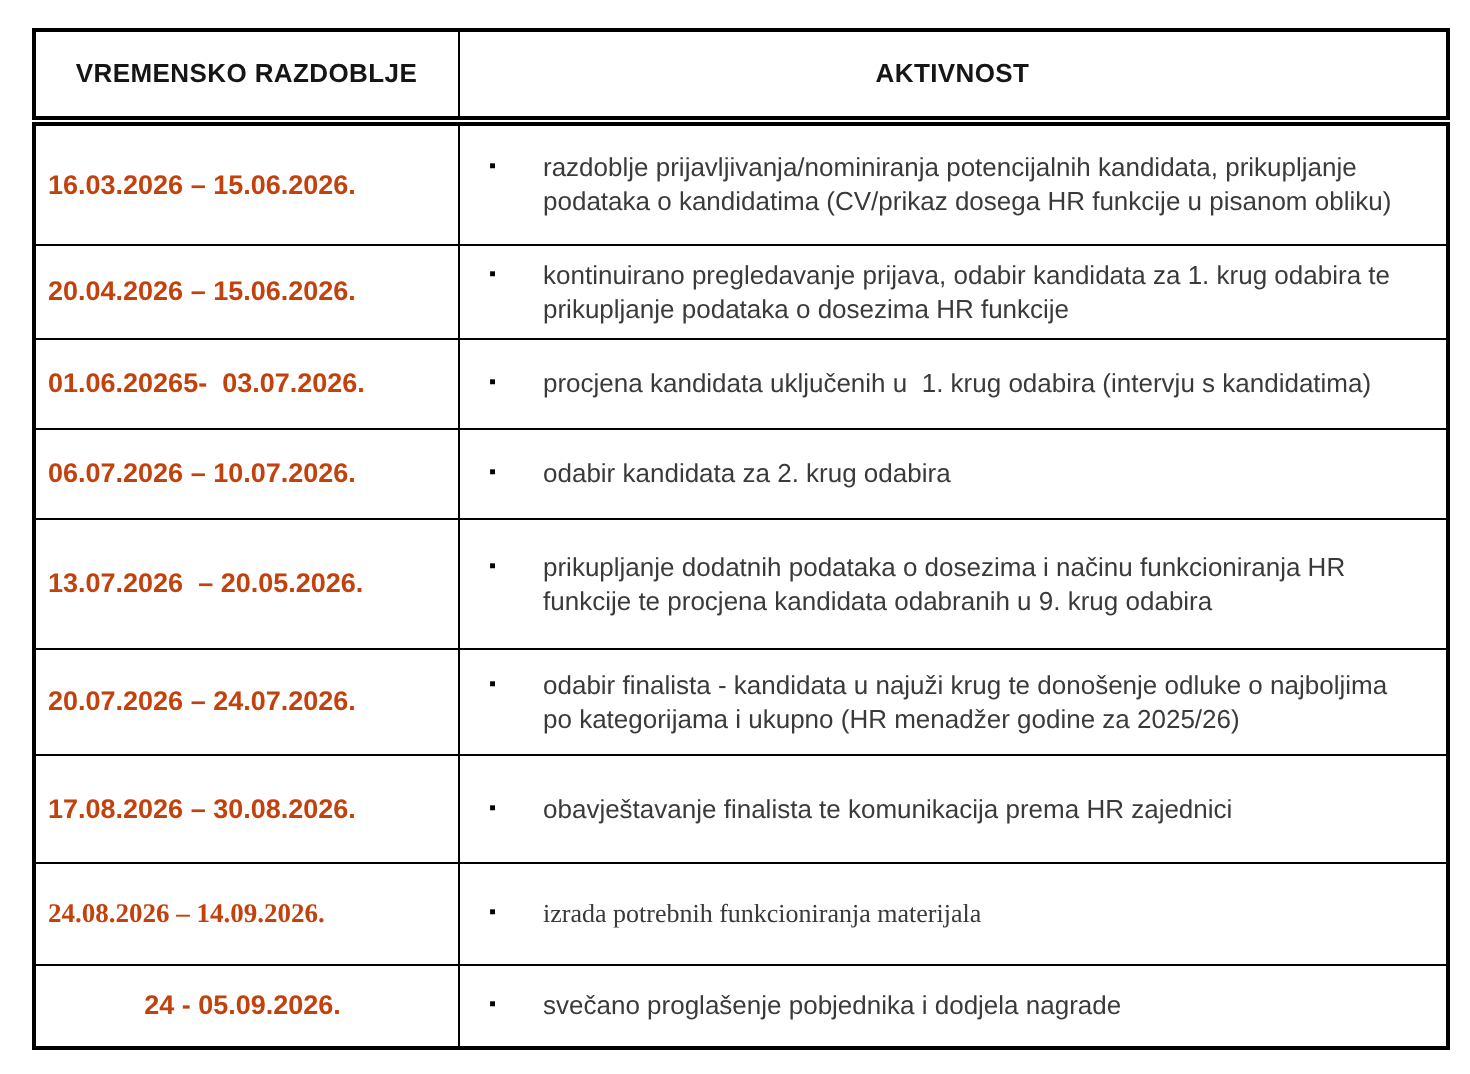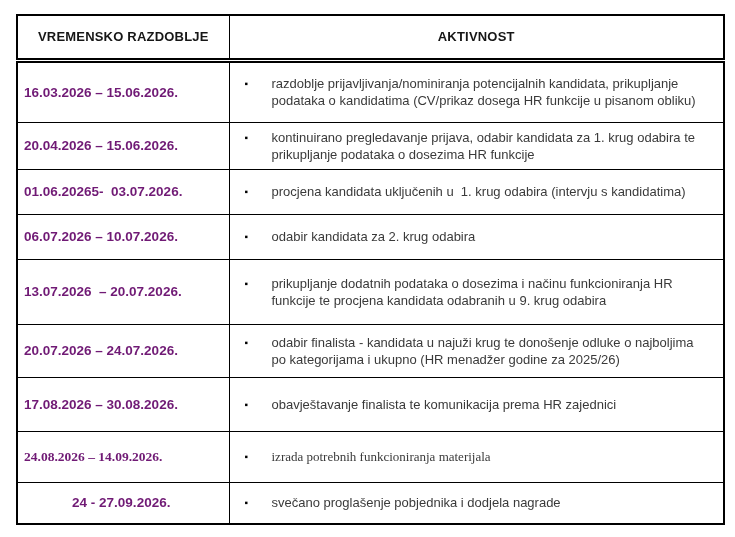--- a/index.html
+++ b/index.html
@@ -50,21 +50,21 @@
   tbody tr:nth-child(4) { height: 45px; }
   tbody tr:nth-child(5) { height: 65px; }
   tbody tr:nth-child(6) { height: 53px; }
   tbody tr:nth-child(7) { height: 54px; }
   tbody tr:nth-child(8) { height: 51px; font-family: Liberation Serif, serif; }
   tbody tr:nth-child(9) { height: 42px; }
 
   td.period {
     font-weight: bold;
     font-size: 13.5px;
-    color: #701a75;
+    color: #c2410c;
     text-align: left;
     vertical-align: middle;
     padding: 2px 4px 2px 6px;
     white-space: pre-wrap;
     margin-left: 30px;
   }
   tr.center-period td.period {
     text-align: center;
     padding-left: 0;
   }
@@ -138,21 +138,21 @@
       <tr>
         <td class="period">06.07.2026 – 10.07.2026.</td>
         <td class="activity">
           <div class="act">
             <span class="bullet">▪</span>
             <span class="act-text">odabir kandidata za 2. krug odabira</span>
           </div>
         </td>
       </tr>
       <tr>
-        <td class="period">13.07.2026  – 20.07.2026.</td>
+        <td class="period">13.07.2026  – 20.05.2026.</td>
         <td class="activity">
           <div class="act">
             <span class="bullet">▪</span>
             <span class="act-text">prikupljanje dodatnih podataka o dosezima i načinu funkcioniranja HR funkcije te procjena kandidata odabranih u 9. krug odabira</span>
           </div>
         </td>
       </tr>
       <tr>
         <td class="period">20.07.2026 – 24.07.2026.</td>
         <td class="activity">
@@ -174,21 +174,21 @@
       <tr>
         <td class="period">24.08.2026 – 14.09.2026.</td>
         <td class="activity">
           <div class="act">
             <span class="bullet">▪</span>
             <span class="act-text">izrada potrebnih funkcioniranja materijala</span>
           </div>
         </td>
       </tr>
       <tr class="center-period">
-        <td class="period">24 - 27.09.2026.</td>
+        <td class="period">24 - 05.09.2026.</td>
         <td class="activity">
           <div class="act">
             <span class="bullet">▪</span>
             <span class="act-text">svečano proglašenje pobjednika i dodjela nagrade</span>
           </div>
         </td>
       </tr>
     </tbody>
   </table>
 </div>

